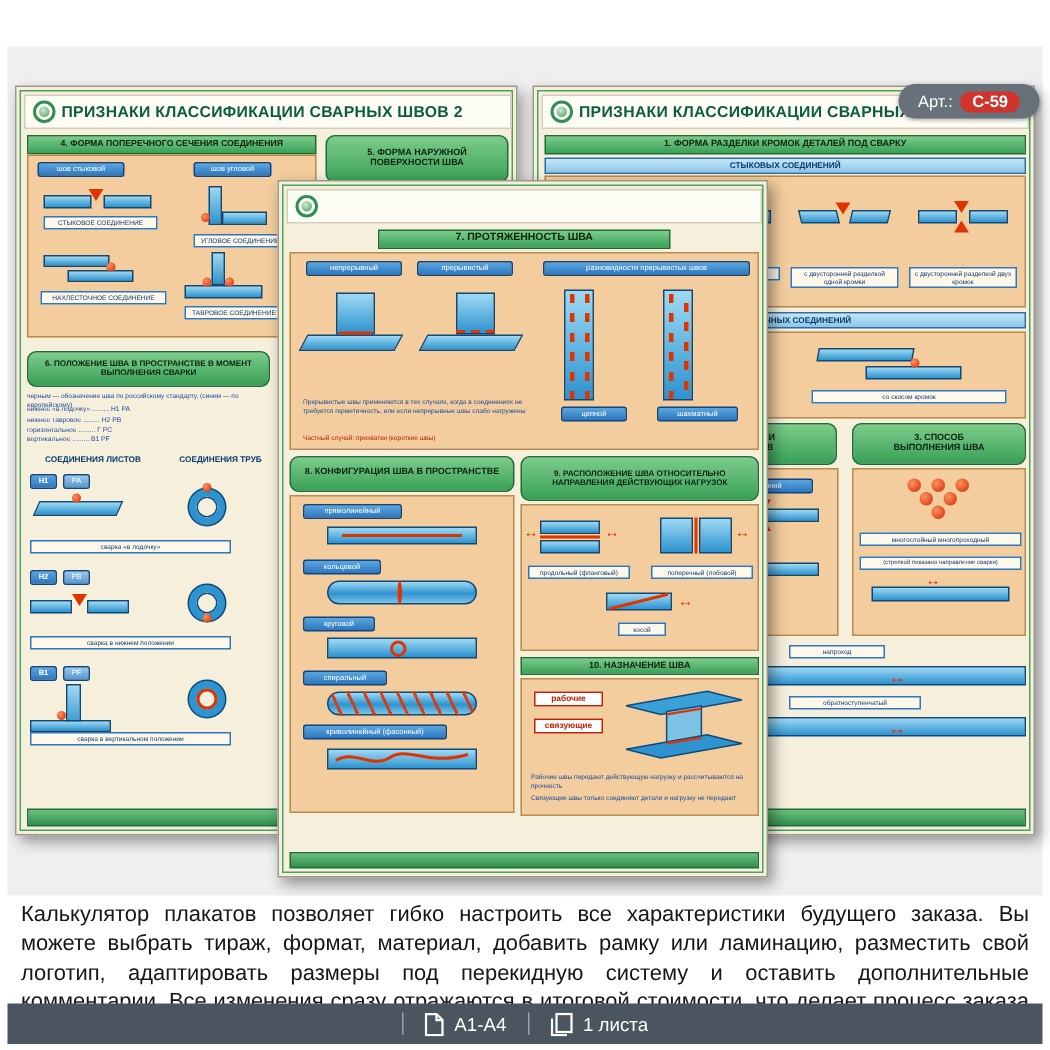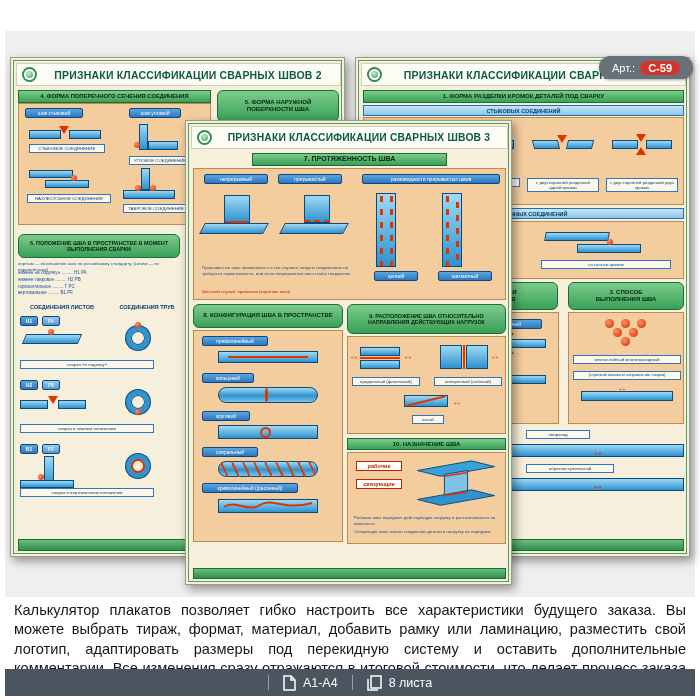--- a/index.html
+++ b/index.html
@@ -12,21 +12,21 @@
   
   .stage{position:absolute;left:5px;top:31px;width:690px;height:566px;background:#efeff0;z-index:0}
   
   .poster{position:absolute;background:#f6efdc;border:1px solid #9a9a8c;box-shadow:3px 4px 9px rgba(0,0,0,.4);box-sizing:border-box}
   .pframe{position:absolute;inset:2px;border:1.5px solid #49a25e;pointer-events:none}
   .topstrip{position:absolute;background:#fdfdf6;border:1px solid #d4ceb8;display:flex;align-items:center;gap:4px;
             padding:0 5px;box-sizing:border-box}
   .plogo{width:15px;height:15px;min-width:15px;border-radius:50%;border:2px solid #2f8f4e;position:relative;background:#fff;box-sizing:border-box}
   .plogo::after{content:"";position:absolute;left:2px;top:2px;right:2px;bottom:2px;border-radius:50%;
             background:radial-gradient(circle at 40% 35%,#cdebcd,#3f9e52)}
-  .ptitle{flex:1;text-align:center;font-weight:bold;color:#0c5c40;white-space:nowrap;overflow:hidden;font-size:10.5px;letter-spacing:.2px}
+  .ptitle{flex:1;font-weight:bold;color:#0c5c40;white-space:nowrap;overflow:hidden;font-size:10.5px;letter-spacing:.2px}
   .greenbar{position:absolute;background:linear-gradient(#7ccc8a,#39a057);border:1px solid #1d6d37;color:#08230e;font-weight:bold;
             display:flex;align-items:center;justify-content:center;text-align:center;line-height:1.15;box-sizing:border-box;padding:1px 2px}
   .greenbox{position:absolute;background:linear-gradient(#7ccc8a,#39a057);border:1px solid #1d6d37;color:#08230e;font-weight:bold;
             display:flex;flex-direction:column;align-items:center;justify-content:center;text-align:center;line-height:1.2;
             border-radius:6px;box-sizing:border-box;padding:1px 3px}
   .bluebar{position:absolute;background:linear-gradient(#c7e6f8,#8cc6ea);border:1px solid #2a6ea8;color:#0a3c6e;font-weight:bold;
             display:flex;align-items:center;justify-content:center;box-sizing:border-box}
   .panel{position:absolute;background:#f3cd9d;border:1px solid #b78c4e;box-sizing:border-box}
   .chip{position:absolute;background:linear-gradient(#5aa7e0,#2d77c0);border:1px solid #10457e;color:#fff;font-size:5px;line-height:1.2;
         padding:1px 2px;text-align:center;border-radius:2px;box-sizing:border-box;white-space:nowrap;overflow:hidden}
@@ -265,21 +265,20 @@
     <div class="plate" style="left:7px;top:420px;width:321px;height:13px"></div>
     <span class="arr" style="left:236px;top:421px;font-size:12px"></span>
 
     <div class="pfoot" style="left:7px;top:481px;width:321px;height:12px"></div>
   </div>
 
   <div class="poster z2" style="left:185px;top:120px;width:327px;height:465px">
     <div class="pframe"></div>
     <div class="topstrip" style="left:5px;top:5px;width:317px;height:23px">
       <span class="plogo"></span>
-      <span class="ptitle" style="font-size:10.3px">ПРИЗНАКИ КЛАССИФИКАЦИИ СВАРНЫХ ШВОВ 3</span>
     </div>
 
     <div class="greenbar" style="left:66px;top:32px;width:195px;height:13px;font-size:7px">7. ПРОТЯЖЕННОСТЬ ШВА</div>
     <div class="panel" style="left:7px;top:47px;width:313px;height:132px">
       <span class="chip" style="left:10px;top:5px;width:64px">непрерывный</span>
       <span class="chip" style="left:84px;top:5px;width:64px">прерывистый</span>
       <span class="chip" style="left:168px;top:5px;width:138px">разновидности прерывистых швов</span>
       <div class="abs" style="left:8px;top:24px;width:70px;height:48px">
         <div class="plate" style="left:22px;top:2px;width:26px;height:28px"></div>
         <div class="plate" style="left:0;top:30px;width:64px;height:11px;transform:skewX(-28deg)"></div>
@@ -381,17 +380,17 @@
         <path d="M8 1v4h4" fill="none" stroke="#ffffff" stroke-width="1.5"></path>
       </svg>
       <span>А1-А4</span>
     </div>
     <div class="fdiv"></div>
     <div class="fitem">
       <svg width="15" height="16" viewBox="0 0 15 16">
         <rect x="4" y="1" width="10" height="12" fill="none" stroke="#ffffff" stroke-width="1.5"></rect>
         <path d="M11 15H1V4" fill="none" stroke="#ffffff" stroke-width="1.5"></path>
       </svg>
-      <span>8 листа</span>
+      <span>1 листа</span>
     </div>
   </div>
 
 </div>
 
 </body></html>

